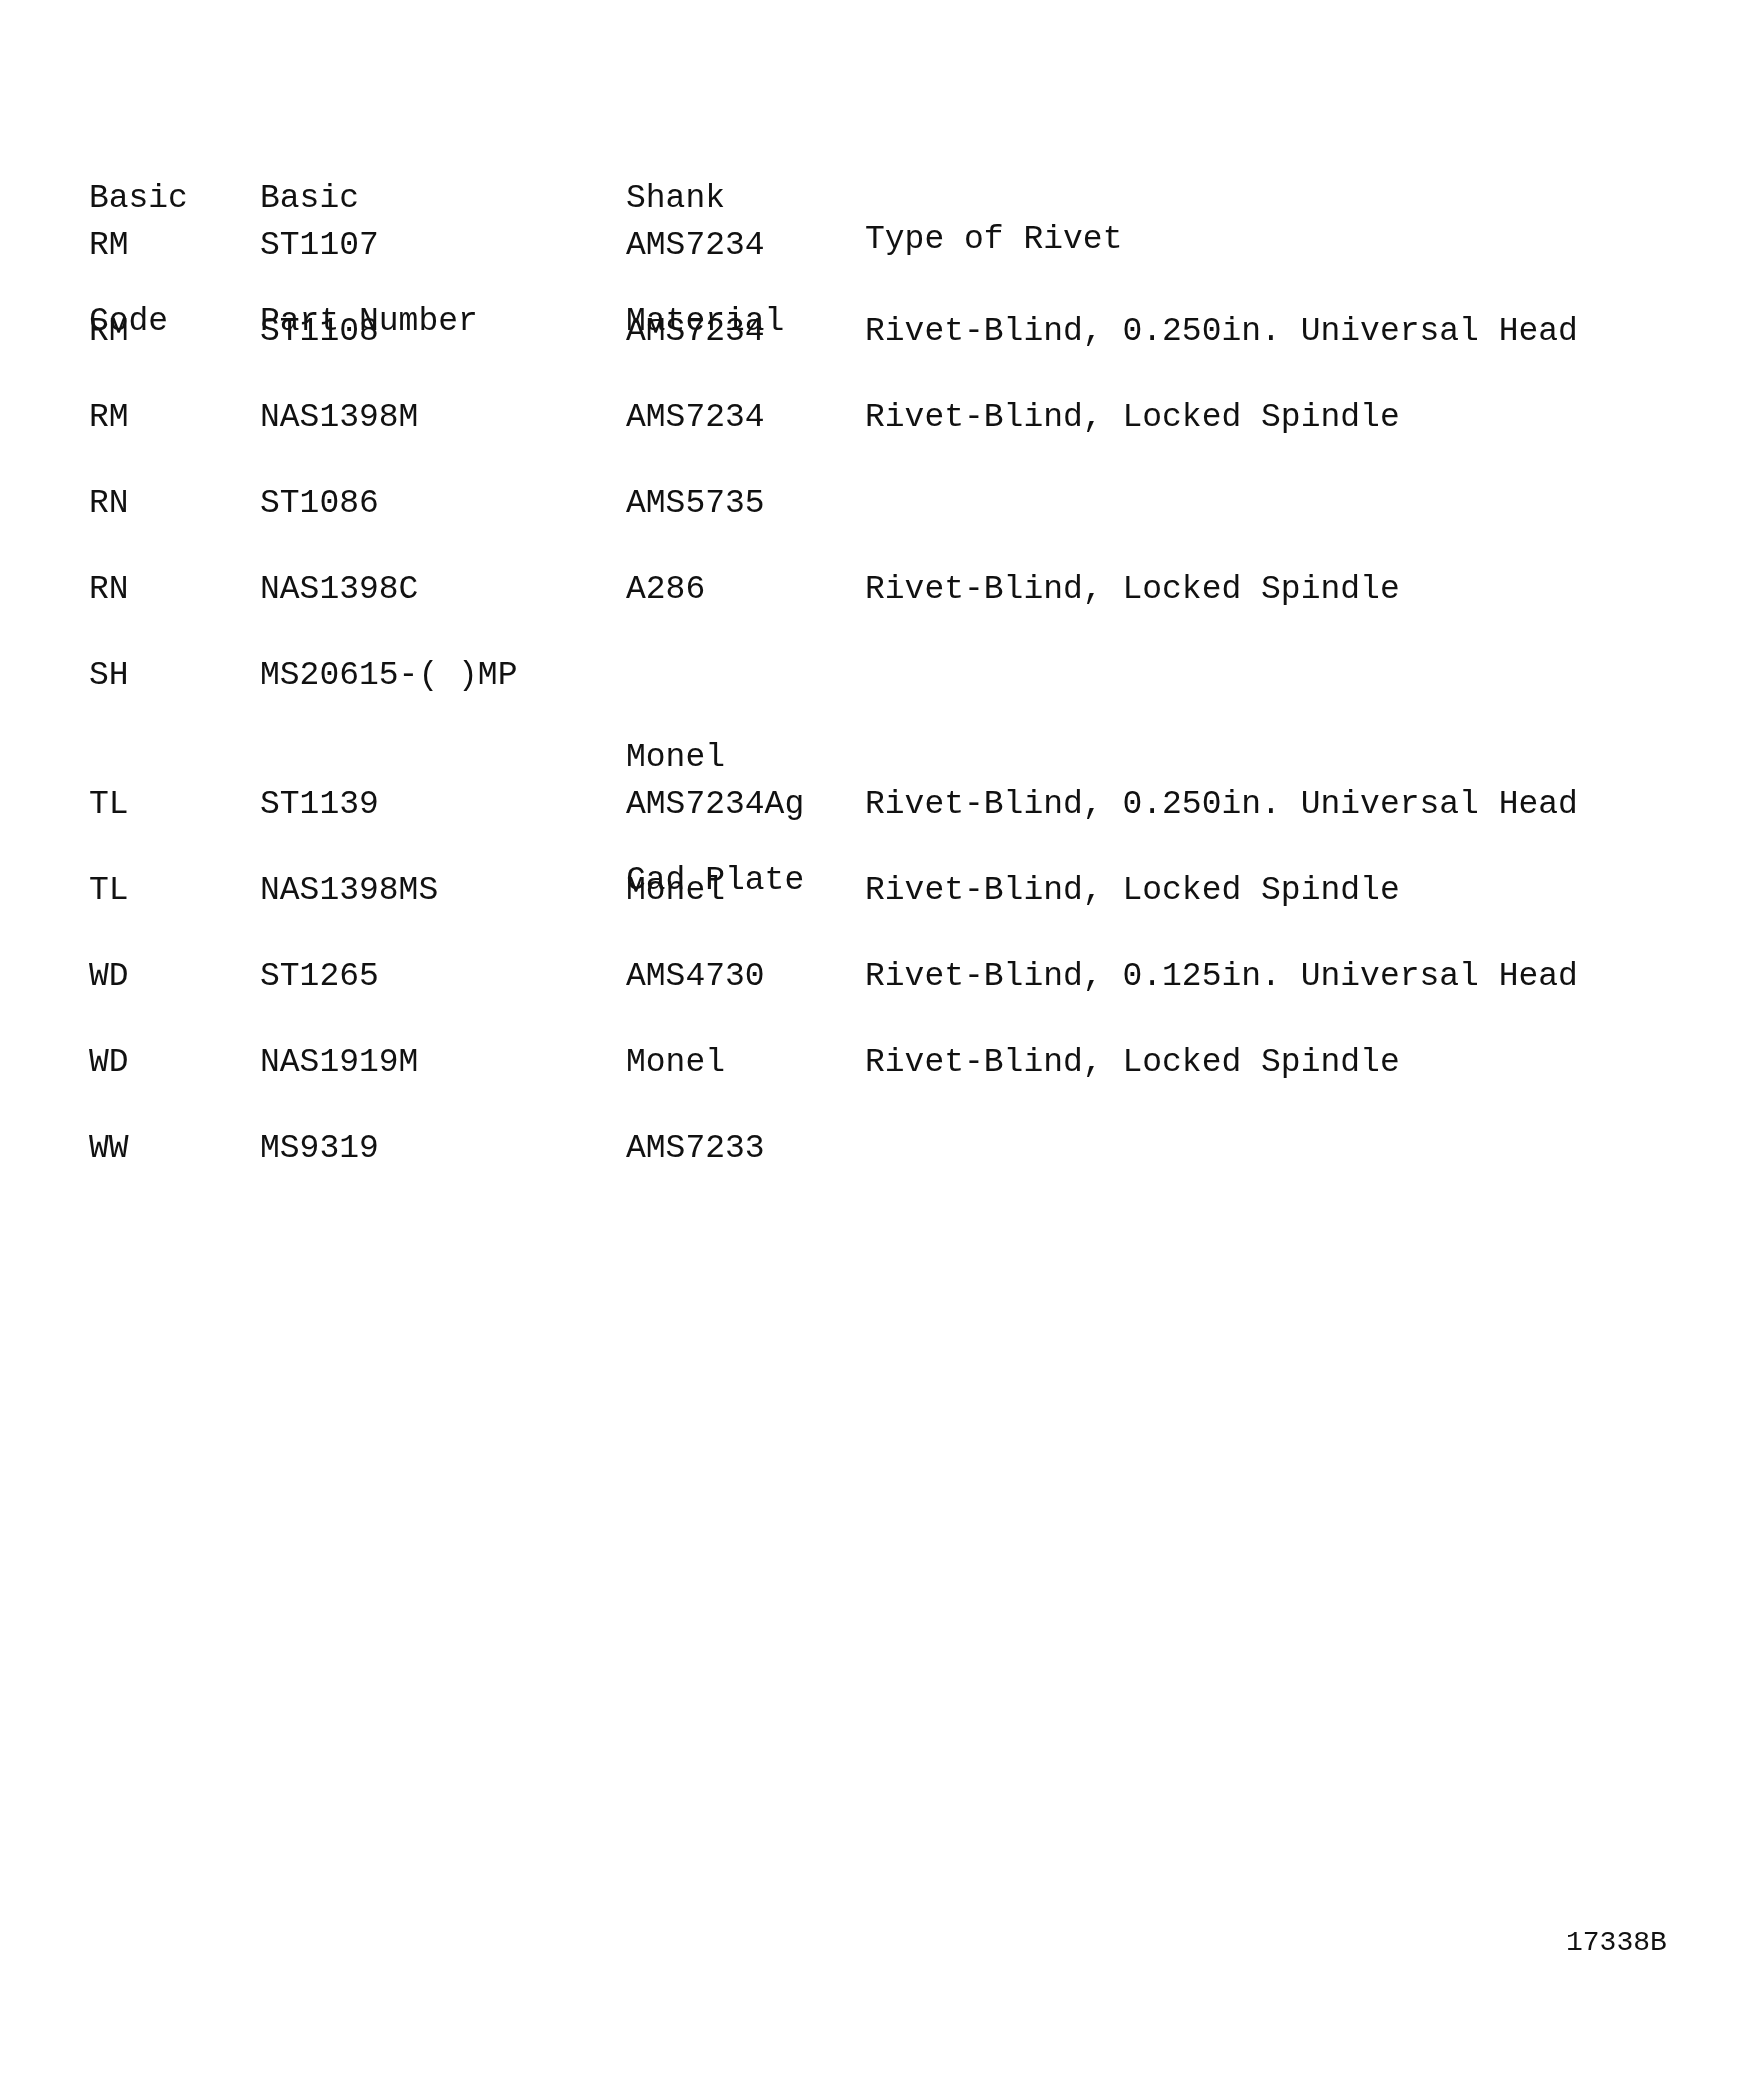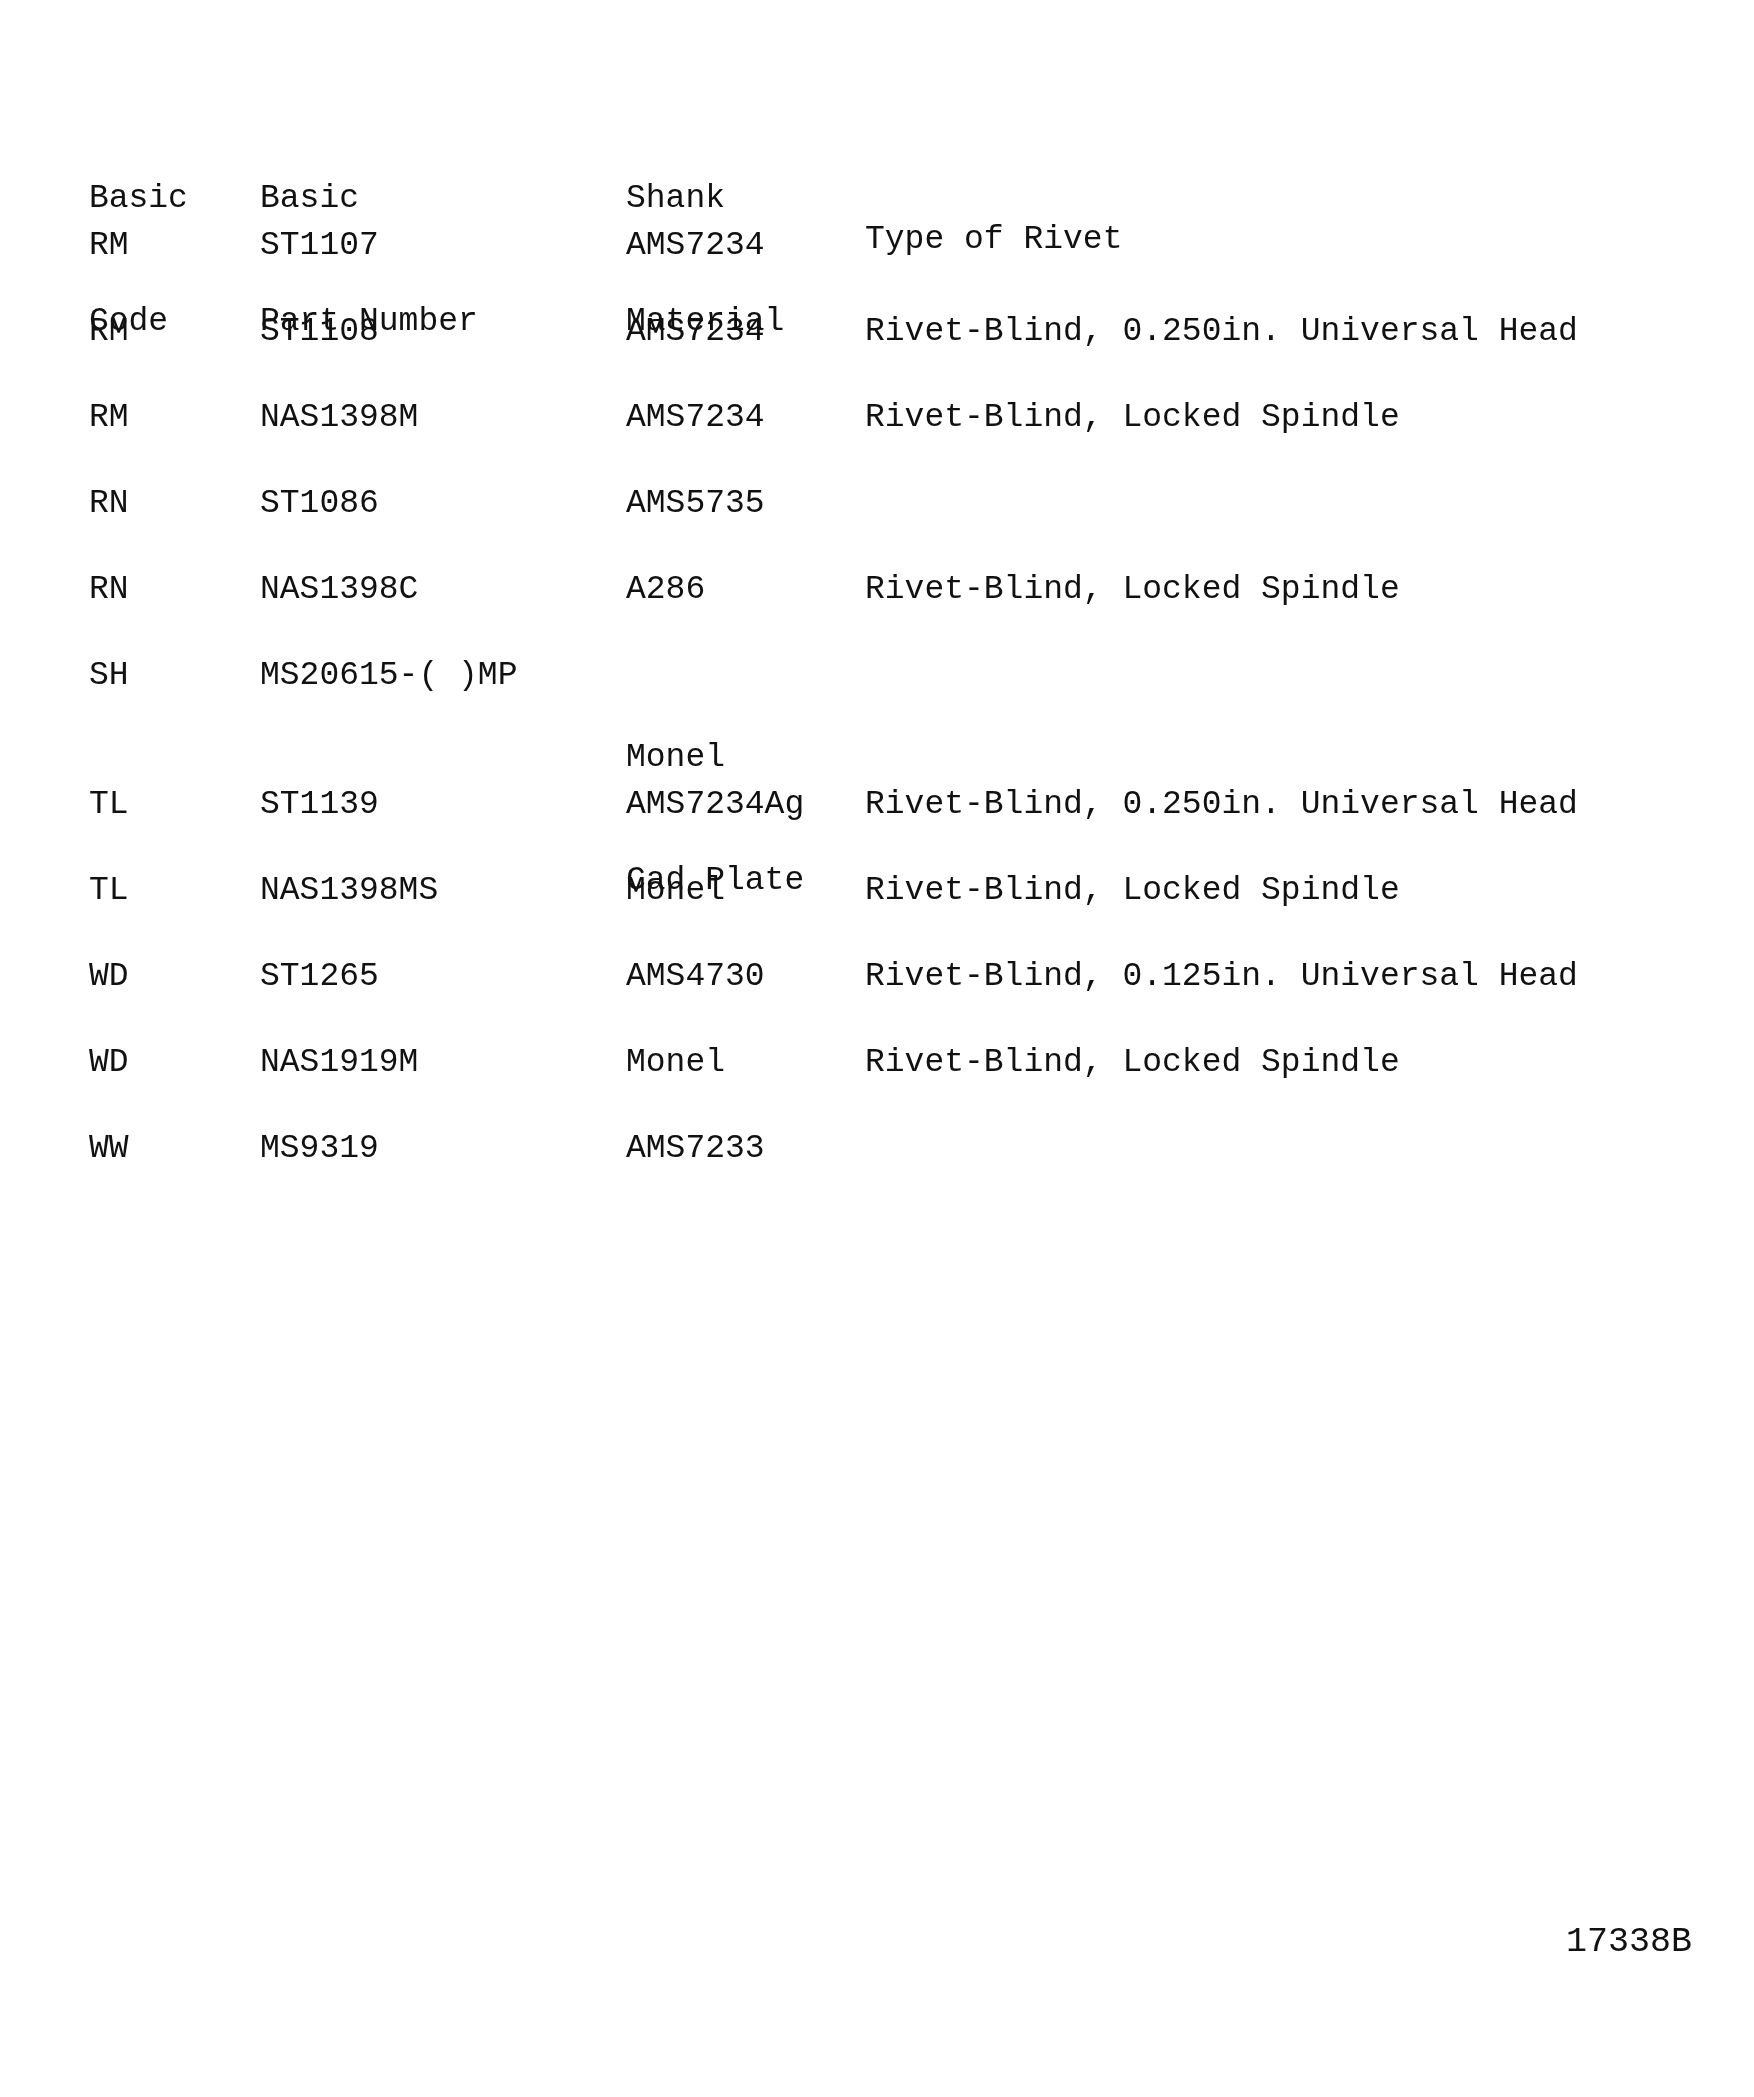--- a/index.html
+++ b/index.html
@@ -51,21 +51,21 @@
     .c2 { left: 541px; }
     .c3 { left: 780px; }
     .header .c3 { top: 41px; }
     .cell .line {
       display: block;
     }
     .doc-number {
       position: absolute;
       left: 1566px;
       top: 1922px;
-      font-size: 35px;
+      font-size: 28px;
       white-space: pre;
     }
   </style>
 </head>
 <body>
 
 <div class="page">
   <div class="table">
 
     <div class="row header">

